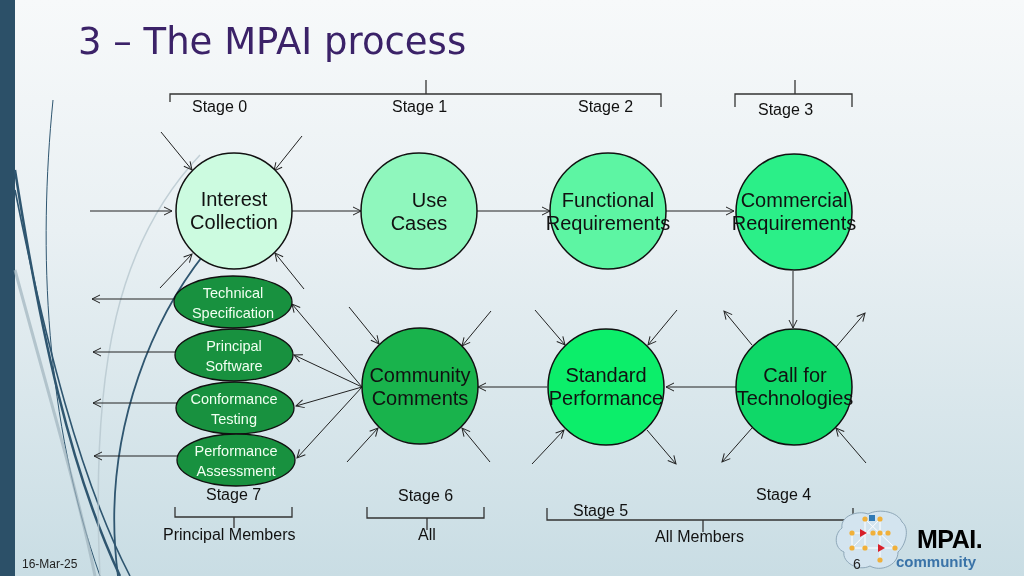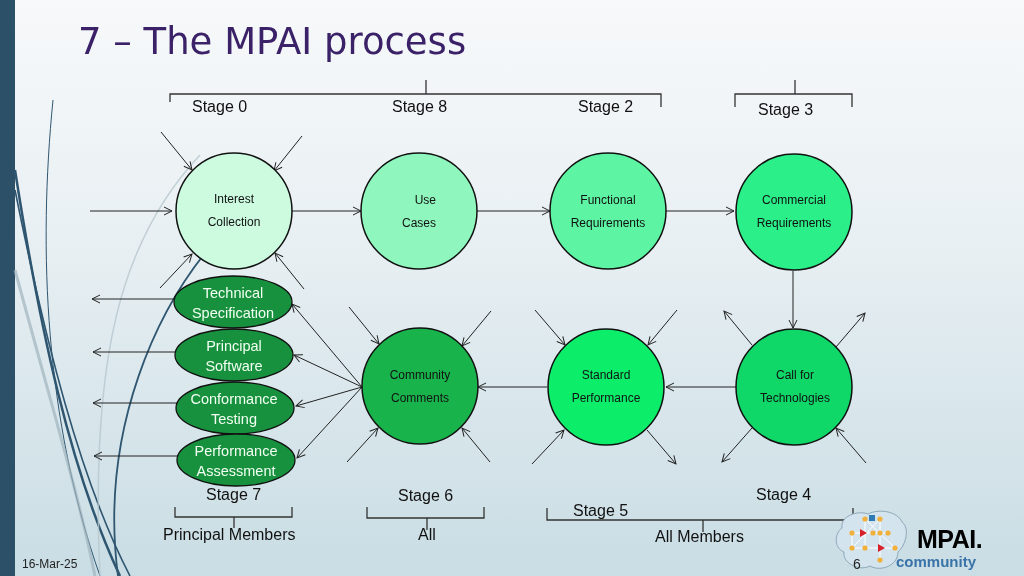--- a/index.html
+++ b/index.html
@@ -5,21 +5,21 @@
   html, body { margin:0; padding:0; }
   body { width:1024px; height:576px; overflow:hidden; position:relative;
          font-family:"Liberation Sans", sans-serif; }
   #bg { position:absolute; left:0; top:0; width:1024px; height:576px;
         background: linear-gradient(180deg, #f7f9fa 0%, #e9f0f3 40%, #c9dde4 100%); }
   #sidebar-bar { position:absolute; left:0; top:0; width:15px; height:576px; background:#2c5068; }
   #title { position:absolute; left:78px; top:20px; font-size:37px; color:#3b2268;
            font-family:"DejaVu Sans", sans-serif; font-weight:normal; letter-spacing:0px; }
   svg#diagram { position:absolute; left:0; top:0; }
   .lbl { position:absolute; font-size:16px; color:#111; white-space:nowrap; }
-  .node-text { position:absolute; text-align:center; font-size:12px; line-height:23px; color:#111;
+  .node-text { position:absolute; text-align:center; font-size:20px; line-height:23px; color:#111;
                white-space:nowrap; transform:translate(-50%,-50%); }
   .ell-text { position:absolute; text-align:center; font-size:14.5px; line-height:20px; color:#f2fff2;
               white-space:nowrap; transform:translate(-50%,-50%); }
   #date { position:absolute; left:22px; top:557px; font-size:12px; color:#222; }
   #pagenum { position:absolute; left:853px; top:556px; font-size:14px; color:#222; }
   #logo-mpai { position:absolute; left:904px; top:525px; font-size:25px; font-weight:bold; color:#000000;
                font-family:"Liberation Sans", sans-serif; letter-spacing:-0.5px;margin-left:13px; }
   #logo-community { position:absolute; left:896px; top:553px; font-size:15px; font-weight:bold; color:#3a73a8; }
 </style>
 </head>
@@ -145,24 +145,24 @@
         <circle cx="895" cy="548" r="2.6"></circle>
         <circle cx="880" cy="560" r="2.6"></circle>
       <circle cx="873" cy="533" r="2.6"></circle>
     </g>
     <rect x="869" y="515" width="6" height="6" fill="#2f79b5"></rect>
     <path d="M860,529 L867,533 L860,537 Z" fill="#d8202a"></path>
     <path d="M878,544 L885,548 L878,552 Z" fill="#d8202a"></path>
   </g>
 </svg>
 
-<div id="title">7 – The MPAI process</div>
+<div id="title">3 – The MPAI process</div>
 
 <div class="lbl" style="left:192px;top:98px;">Stage 0</div>
-<div class="lbl" style="left:392px;top:98px;">Stage 8</div>
+<div class="lbl" style="left:392px;top:98px;">Stage 1</div>
 <div class="lbl" style="left:578px;top:98px;">Stage 2</div>
 <div class="lbl" style="left:758px;top:101px;">Stage 3</div>
 <div class="lbl" style="left:756px;top:486px;">Stage 4</div>
 <div class="lbl" style="left:573px;top:502px;">Stage 5</div>
 <div class="lbl" style="left:398px;top:487px;">Stage 6</div>
 <div class="lbl" style="left:206px;top:486px;">Stage 7</div>
 
 <div class="lbl" style="left:163px;top:526px;">Principal Members</div>
 <div class="lbl" style="left:418px;top:526px;">All</div>
 <div class="lbl" style="left:655px;top:528px;">All Members</div>

